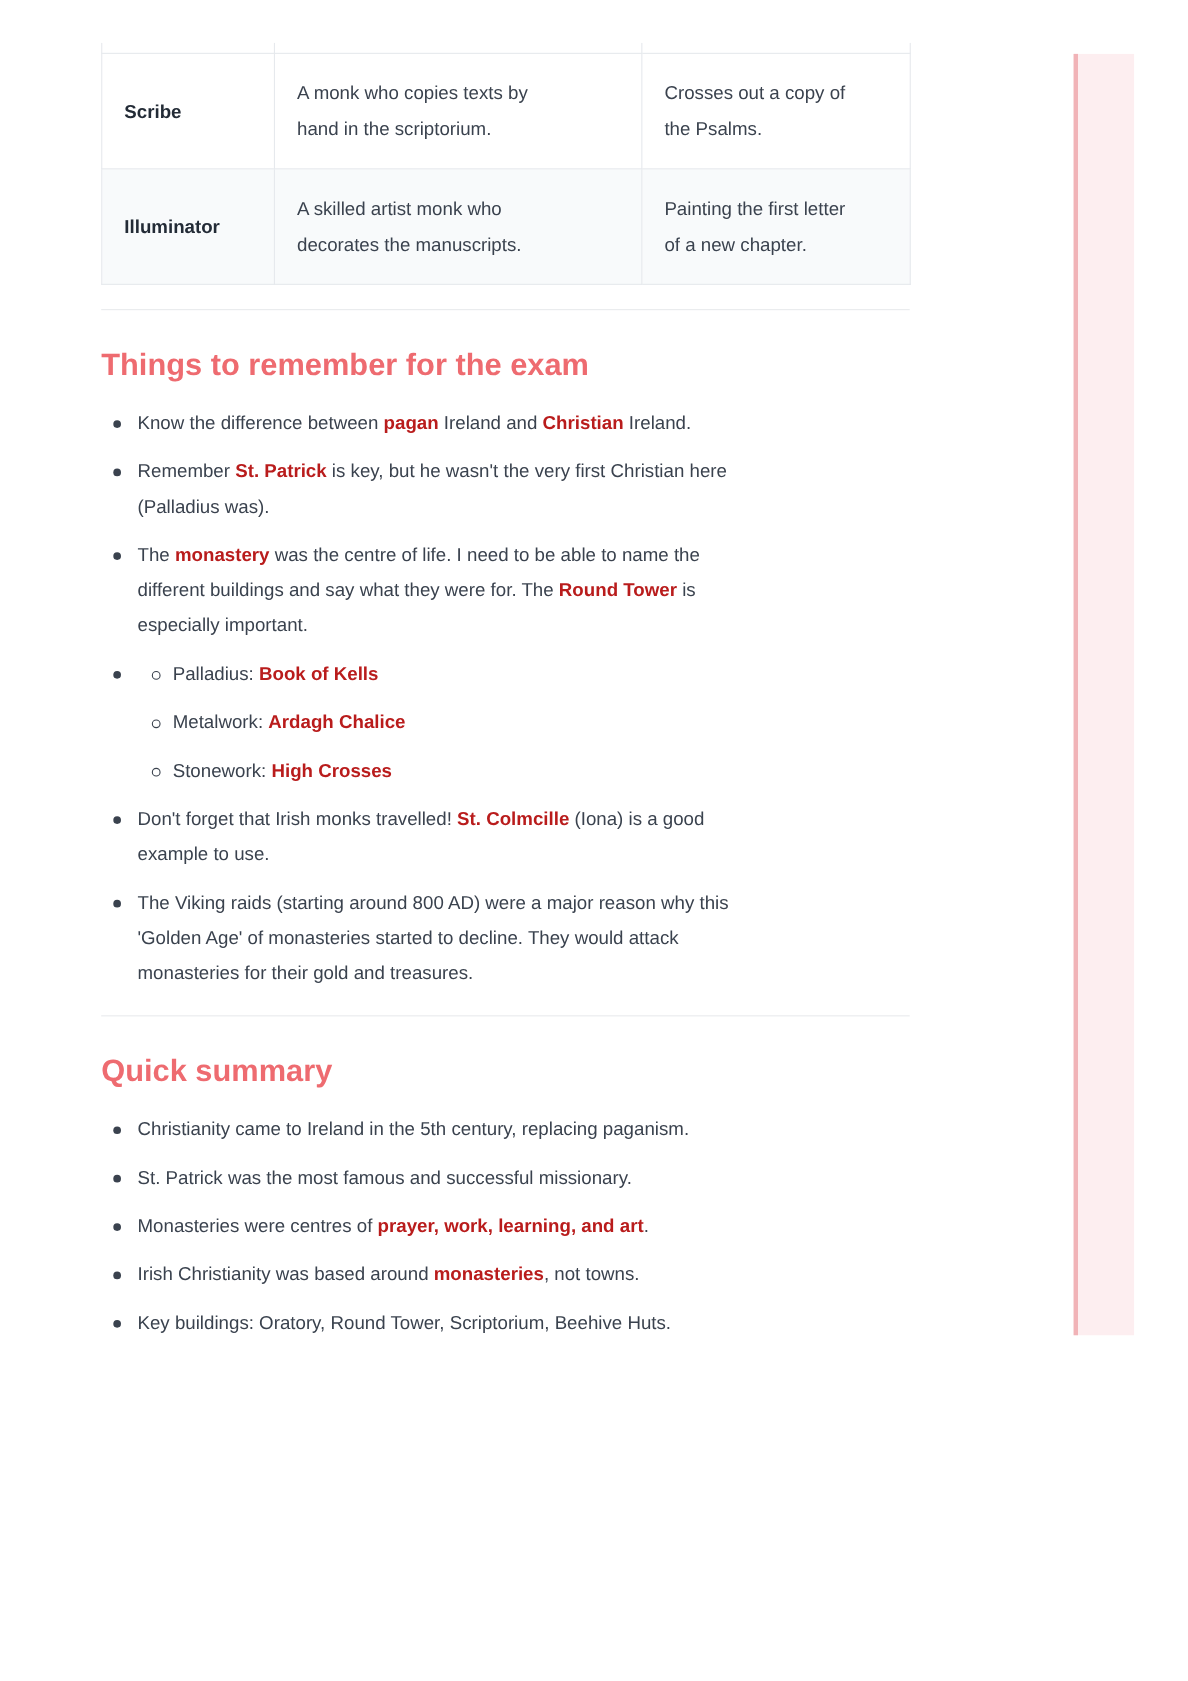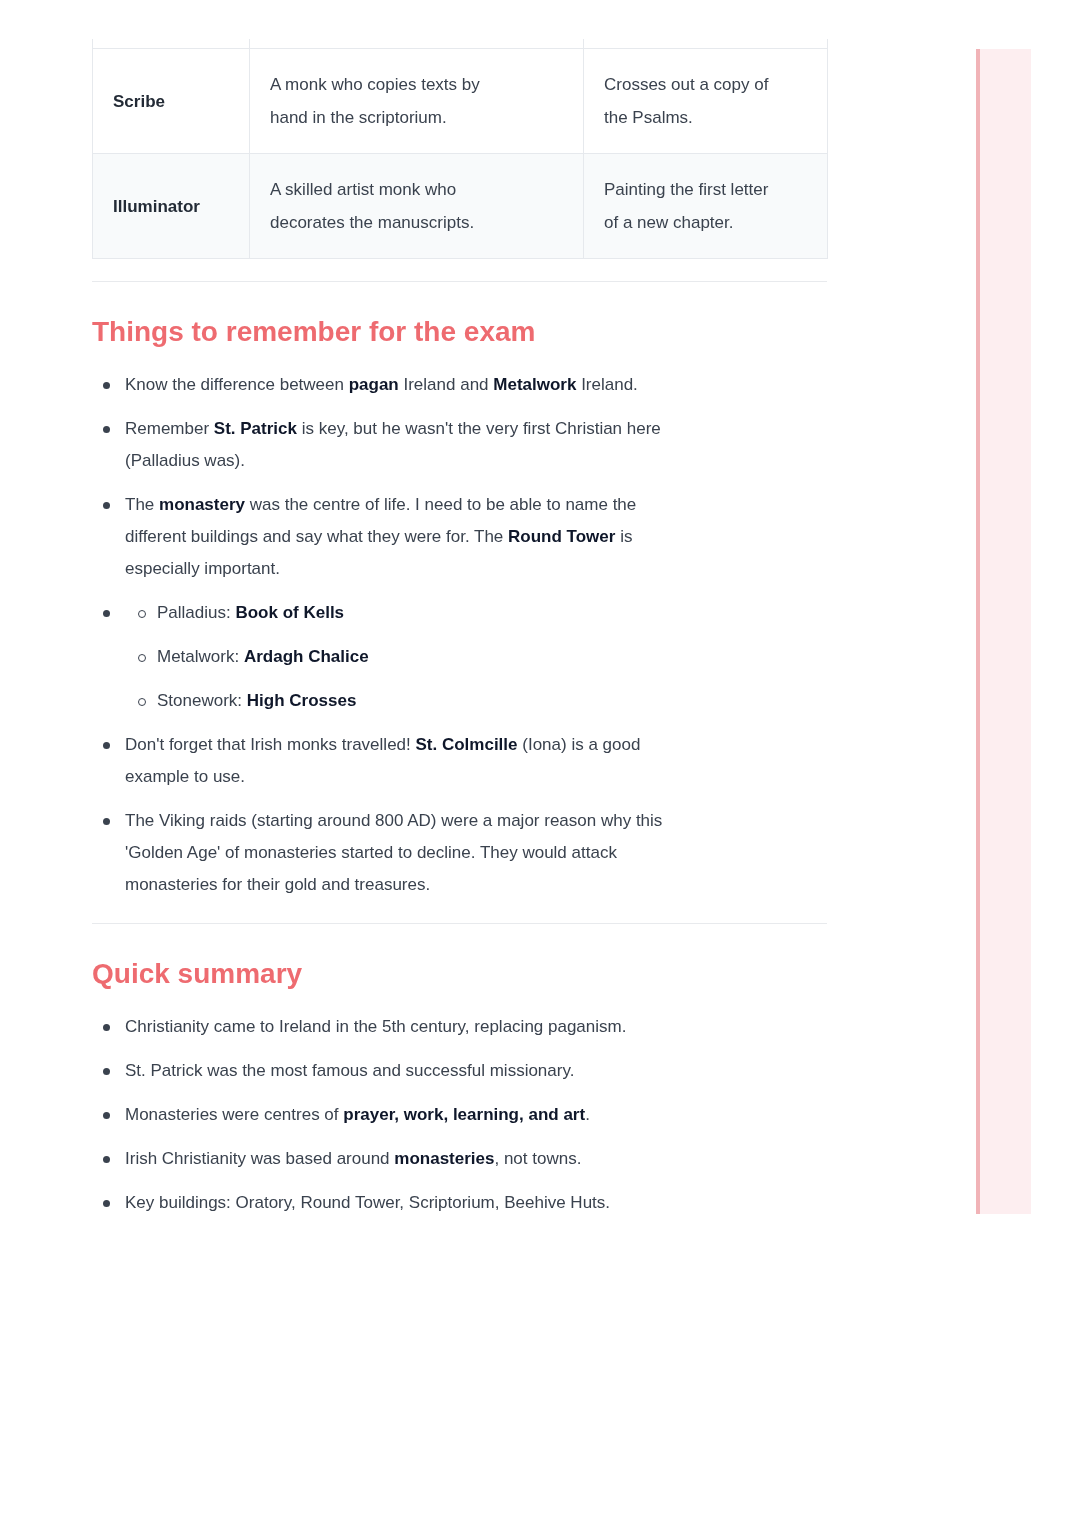--- a/index.html
+++ b/index.html
@@ -104,21 +104,21 @@
   ul.sub-list > li::before{
     content:"";
     position:absolute;
     left:13px;top:13px;
     width:8px;height:8px;
     box-sizing:border-box;
     border:1.5px solid #3a424e;
     border-radius:50%;
     background:transparent;
   }
-  strong{font-weight:700;color:#0f172a;}
+  strong{font-weight:700;color:#b91c1c;}
   
   .copyright{
     position:absolute;
     top:1438px;
     right:64px;
     font-size:14px;
     line-height:16px;
     color:#9ba1a9;
     z-index:2;
   }
@@ -158,21 +158,21 @@
             <td>Painting the first letter
 of a new chapter.</td>
           </tr>
         </tbody>
     </table>
 
     <hr class="section-divider">
 
     <h2 class="section-title">Things to remember for the exam</h2>
     <ul class="list">
-        <li><span>Know the difference between </span><strong>pagan</strong><span> Ireland and </span><strong>Metalwork</strong><span> Ireland.</span></li>
+        <li><span>Know the difference between </span><strong>pagan</strong><span> Ireland and </span><strong>Christian</strong><span> Ireland.</span></li>
         <li><span>Remember </span><strong>St. Patrick</strong><span> is key, but he wasn't the very first Christian here
 (Palladius was).</span></li>
         <li><span>The </span><strong>monastery</strong><span> was the centre of life. I need to be able to name the
 different buildings and say what they were for. The </span><strong>Round Tower</strong><span> is
 especially important.</span></li>
         <li><ul class="sub-list"><li><span>Palladius: </span><strong>Book of Kells</strong></li><li><span>Metalwork: </span><strong>Ardagh Chalice</strong></li><li><span>Stonework: </span><strong>High Crosses</strong></li></ul></li>
         <li><span>Don't forget that Irish monks travelled! </span><strong>St. Colmcille</strong><span> (Iona) is a good
 example to use.</span></li>
         <li><span>The Viking raids (starting around 800 AD) were a major reason why this
 'Golden Age' of monasteries started to decline. They would attack

